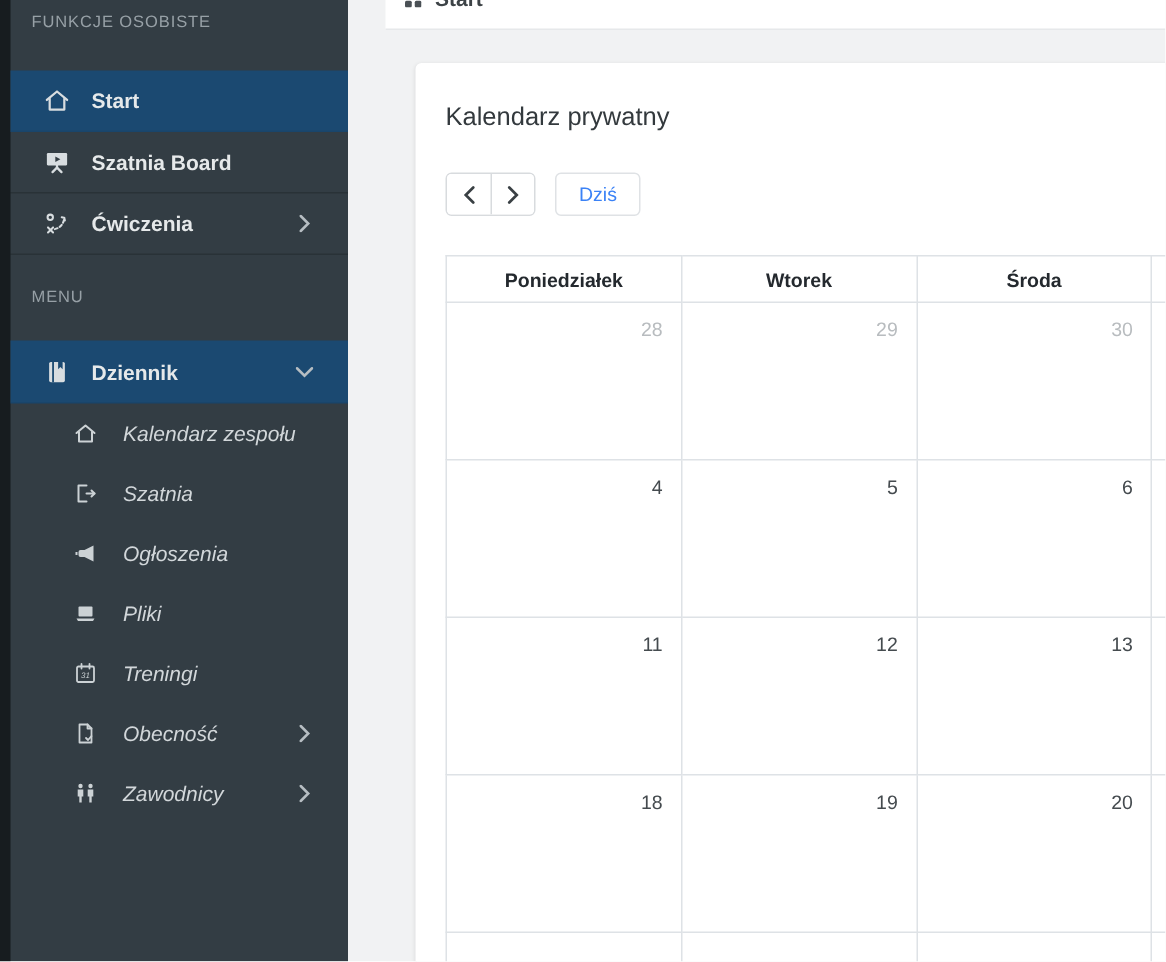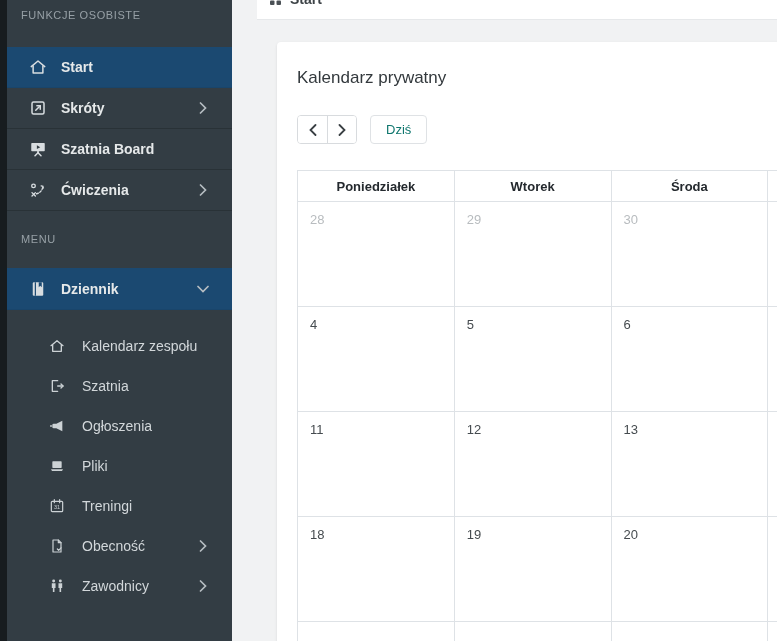--- a/index.html
+++ b/index.html
@@ -25,42 +25,42 @@
   .side-content{margin-left:7px;}
   .section-label{padding:9px 0 0 14px;margin-bottom:25px;font-size:11px;letter-spacing:.6px;color:var(--side-label);line-height:13px;}
   .section-label.menu{padding-top:22px;margin-bottom:22px;}
   .nav-item{position:relative;height:41px;display:flex;align-items:center;padding-left:21px;border-bottom:1px solid rgba(0,0,0,0.18);cursor:pointer;}
   .nav-item.active{background:var(--active-bg);border-bottom-color:rgba(0,0,0,0.05);}
   .nav-item.tall{height:42px;align-items:center;}
   .nav-item .ic{width:20px;height:20px;margin-right:13px;color:#d8dde0;display:flex;align-items:center;justify-content:center;flex:none;}
   .nav-item .lbl{font-size:14px;font-weight:bold;color:var(--side-text);}
   .chev{position:absolute;right:25px;top:50%;width:8px;height:12px;transform:translateY(-50%);color:var(--chev);}
   .chev.down{transform:translateY(-50%) rotate(90deg);}
-  .submenu{padding-top:16px;}
+  .submenu{padding-top:0;font-style:italic;}
   .sub-item{position:relative;height:40px;display:flex;align-items:center;padding-left:41px;cursor:pointer;}
   .sub-item .ic{width:18px;height:18px;margin-right:16px;color:#ccd2d5;display:flex;align-items:center;justify-content:center;flex:none;}
   .sub-item .lbl{font-size:14px;color:var(--side-sub-text);}
 
   
   .main{position:absolute;left:257px;top:0;right:0;bottom:0;}
   .topbar{position:relative;height:20px;background:#fff;border-bottom:1px solid #e6e8ea;overflow:hidden;}
   .breadcrumb{position:absolute;left:13px;top:-9px;display:flex;align-items:center;gap:9px;font-size:14px;font-weight:bold;color:#3d4347;}
   .content{position:absolute;top:21px;left:0;right:0;bottom:0;background:var(--gray-bg);}
   .card{position:absolute;left:20px;top:21px;width:640px;height:640px;background:#fff;border-radius:4px;box-shadow:0 1px 3px rgba(0,0,0,0.10);}
   .card-inner{padding:26px 0 0 20px;}
   .page-title{font-size:17px;font-weight:normal;color:#33393d;line-height:20px;}
   .toolbar{margin-top:27px;display:flex;align-items:center;}
   .btn-group{display:inline-flex;border:1px solid #d8dbde;border-radius:4px;background:#fff;overflow:hidden;}
   .nav-btn{width:29px;height:27px;display:flex;align-items:center;justify-content:center;background:#fff;border:none;color:#3a4044;cursor:pointer;}
   .nav-btn + .nav-btn{border-left:1px solid #d8dbde;}
-  .today-btn{margin-left:13px;height:29px;padding:0 15px;border:1px solid #dfe2e5;border-radius:4px;background:#fff;color:#0f766e;font-size:13px;font-family:inherit;}
+  .today-btn{margin-left:13px;height:29px;padding:0 15px;border:1px solid #dfe2e5;border-radius:4px;background:#fff;color:#3b82f6;font-size:13px;font-family:inherit;}
   .calendar{margin-top:26px;border-collapse:collapse;table-layout:fixed;width:628px;}
   .calendar th,.calendar td{border:1px solid var(--border);}
   .calendar th{height:31px;font-size:13px;font-weight:bold;color:#24292e;text-align:center;}
-  .calendar td{height:105px;vertical-align:top;padding:10px 12px;font-size:13px;color:var(--day);cursor:pointer;}
+  .calendar td{height:105px;vertical-align:top;text-align:right;padding:10px 12px;font-size:13px;color:var(--day);cursor:pointer;}
   .calendar td.muted{color:var(--muted-day);}
   svg{display:block;}
 </style>
 </head>
 <body>
 
 <div class="screen">
 
   <nav class="sidebar">
     <div class="strip"></div>
@@ -71,35 +71,20 @@
       <div class="nav-item active">
         <span class="ic">
           <svg width="18" height="18" viewBox="0 0 24 24" fill="none" stroke="currentColor" stroke-width="2" stroke-linecap="round" stroke-linejoin="round">
               <path d="M3 11.5 12 4l9 7.5"></path>
               <path d="M5.5 10.5V20h13v-9.5"></path>
             </svg>
         </span>
         <span class="lbl">Start</span>
       </div>
 
-      <div class="nav-item">
-        <span class="ic">
-          <svg width="18" height="18" viewBox="0 0 24 24" fill="none" stroke="currentColor" stroke-width="2" stroke-linecap="round" stroke-linejoin="round">
-              <rect x="4" y="4" width="16" height="16" rx="2"></rect>
-              <path d="M9 15l6-6"></path>
-              <path d="M10.5 9H15v4.5"></path>
-            </svg>
-        </span>
-        <span class="lbl">Skróty</span>
-        <span class="chev">
-          <svg width="8" height="12" viewBox="0 0 8 12" fill="none" stroke="currentColor" stroke-width="1.7" stroke-linecap="round">
-              <path d="M1.5 1l5 5-5 5"></path>
-            </svg>
-        </span>
-      </div>
 
       <div class="nav-item">
         <span class="ic">
           <svg width="18" height="18" viewBox="0 0 24 24">
               <rect x="3" y="4" width="18" height="11" rx="1" fill="currentColor"></rect>
               <path d="M10.5 7v5l4.5-2.5z" fill="#333d44"></path>
               <g stroke="currentColor" stroke-width="2" stroke-linecap="round">
                 <path d="M12 15v2"></path>
                 <path d="M12 17l-4 4"></path>
                 <path d="M12 17l4 4"></path>

